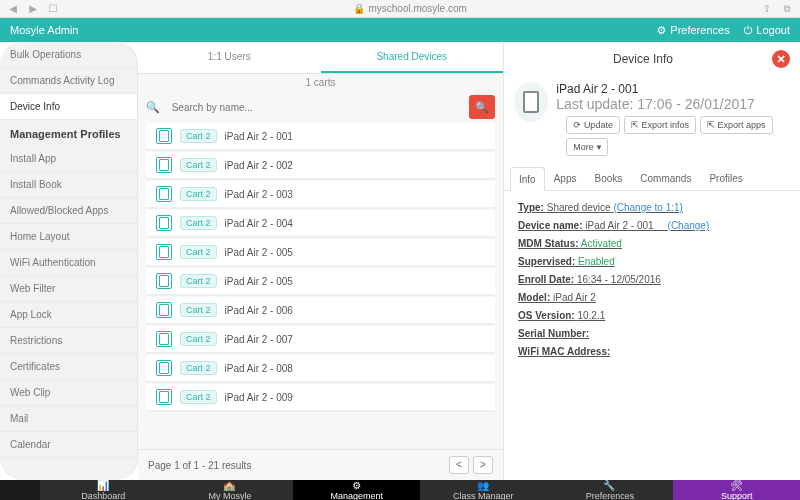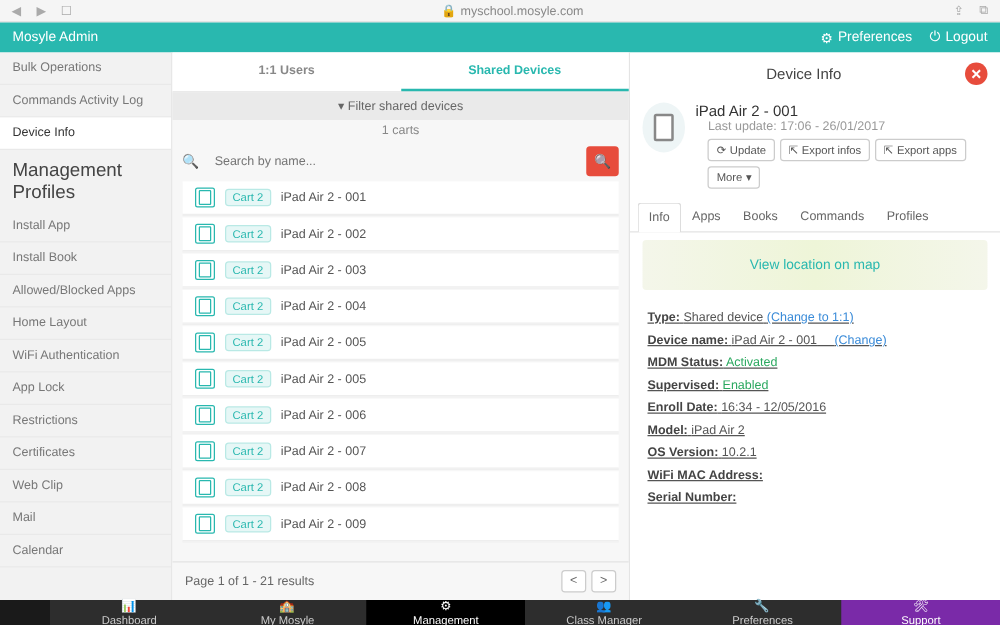--- a/index.html
+++ b/index.html
@@ -7,27 +7,27 @@
 .browser-chrome { height: 18px; background: #f5f5f5; border-bottom: 1px solid #ddd; display: flex; align-items: center; padding: 0 6px; font-size: 10px; color: #888; }
 .bc-left { display: flex; gap: 6px; }
 .bc-btn { width: 14px; text-align: center; color: #aaa; }
 .bc-url { flex: 1; text-align: center; }
 .bc-right { display: flex; gap: 6px; }
 .topbar { height: 24px; background: #29b8af; display: flex; align-items: center; color: #fff; font-size: 11px; padding: 0 10px; }
 .topbar .brand { font-weight: 500; }
 .topbar .spacer { flex: 1; }
 .topbar .tb-item { display: flex; align-items: center; gap: 4px; margin-left: 14px; cursor: pointer; }
 .main { display: flex; height: 438px; }
-.sidebar { width: 138px; background: #f2f2f2; border-right: 1px solid #e4e4e4; overflow: hidden; }
+.sidebar { width: 138px; background: #f2f2f2; border-right: 1px solid #e4e4e4; overflow: hidden; border-radius: 22px; }
 .sb-item { padding: 7px 10px; font-size: 10px; color: #777; border-bottom: 1px solid #e9e9e9; cursor: pointer; }
 .sb-item.active { background: #fff; color: #333; }
-.sb-header { padding: 8px 10px 6px; font-size: 15px; font-weight: 400; color: #444; }
+.sb-header { padding: 8px 10px 6px; font-size: 11px; font-weight: 700; color: #444; }
 .center { flex: 1; background: #f7f7f7; display: flex; flex-direction: column; border-right: 1px solid #e4e4e4; }
 .tabs { display: flex; background: #fff; border-bottom: 1px solid #e4e4e4; }
-.tab { flex: 1; text-align: center; padding: 9px 0; font-size: 10px; color: #888; cursor: pointer; font-weight: bold; }
+.tab { flex: 1; text-align: center; padding: 9px 0; font-size: 10px; color: #888; cursor: pointer; }
 .tab.active { color: #29b8af; border-bottom: 2px solid #29b8af; }
 .filterbar { background: #eaeaea; padding: 5px; text-align: center; font-size: 10px; color: #666; }
 .cartsline { text-align: center; font-size: 10px; color: #888; padding: 3px 0; }
 .searchrow { display: flex; padding: 4px 8px; gap: 4px; align-items: center; }
 .searchrow input { flex: 1; padding: 5px 8px; border: none; background: transparent; font-size: 10px; color: #666; }
 .searchrow .mag { color: #aaa; }
 .searchrow .sbtn { width: 26px; height: 24px; background: #e74c3c; color: #fff; border-radius: 3px; display: flex; align-items: center; justify-content: center; cursor: pointer; }
 .devlist { flex: 1; overflow-y: auto; }
 .devrow { display: flex; align-items: center; background: #fff; border-bottom: 1px solid #eee; padding: 5px 10px; font-size: 10px; color: #555; margin: 0 8px 2px; box-shadow: 0 1px 0 rgba(0,0,0,0.03); }
 .devrow .di { width: 16px; height: 16px; border: 1px solid #29b8af; border-radius: 2px; margin-right: 8px; display: flex; align-items: center; justify-content: center; }
@@ -37,21 +37,21 @@
 .pager .pgbtn { width: 20px; height: 18px; background: #fff; border: 1px solid #ccc; border-radius: 3px; text-align: center; margin-left: 4px; cursor: pointer; line-height: 16px; color: #666; }
 .right { width: 296px; background: #fff; display: flex; flex-direction: column; }
 .right-head { display: flex; align-items: center; padding: 8px 10px; }
 .right-head .title { flex: 1; text-align: center; font-size: 12px; color: #444; }
 .closex { width: 18px; height: 18px; background: #e74c3c; border-radius: 50%; color: #fff; font-weight: bold; display: flex; align-items: center; justify-content: center; cursor: pointer; font-size: 11px; }
 .devhead { display: flex; padding: 6px 10px 2px; }
 .devimg { width: 40px; height: 40px; background: #eef5f6; border-radius: 50%; display: flex; align-items: center; justify-content: center; margin-right: 8px; }
 .devimg .ipad { width: 16px; height: 22px; background: #fff; border: 2px solid #888; border-radius: 2px; position: relative; }
 .devimg .ipad::after { content: ""; position: absolute; top: 5px; left: 4px; font-size: 10px; }
 .devmeta .dn { font-size: 12px; color: #333; font-weight: 500; }
-.devmeta .du { font-size: 10px; color: #999; margin-left: 10px; }
+.devmeta .du { font-size: 14px; color: #999; }
 .actionrow { display: flex; gap: 4px; padding: 4px 10px 8px; flex-wrap: wrap; }
 .abtn { border: 1px solid #ccc; border-radius: 3px; padding: 3px 6px; font-size: 9px; color: #555; background: #fff; cursor: pointer; display: flex; align-items: center; gap: 3px; }
 .subtabs { display: flex; border-bottom: 1px solid #e4e4e4; padding: 0 6px; }
 .subtab { padding: 6px 8px; font-size: 10px; color: #666; cursor: pointer; border: 1px solid transparent; border-bottom: none; }
 .subtab.active { border-color: #ddd; border-radius: 3px 3px 0 0; background: #fff; position: relative; top: 1px; }
 .mapstrip { height: 40px; background: linear-gradient(90deg,#f4f6ea 0%, #eef5d8 50%, #f4f6ea 100%); display: flex; align-items: center; justify-content: center; color: #29b8af; font-size: 11px; margin: 6px 10px; border-radius: 3px; }
 .info { padding: 4px 14px; font-size: 10px; color: #555; text-decoration: underline; }
 .info .row { margin: 7px 0; }
 .info .lbl { font-weight: 600; color: #444; }
 .link { color: #3a8bd8; cursor: pointer; }
@@ -100,38 +100,35 @@
         <div class="sb-item">Commands Activity Log</div>
         <div class="sb-item active">Device Info</div>
       </div>
     <div class="sb-header">Management Profiles</div>
     <div id="sb-profiles">
         <div class="sb-item">Install App</div>
         <div class="sb-item">Install Book</div>
         <div class="sb-item">Allowed/Blocked Apps</div>
         <div class="sb-item">Home Layout</div>
         <div class="sb-item">WiFi Authentication</div>
+        <div class="sb-item">Web Filter</div>
         <div class="sb-item">App Lock</div>
         <div class="sb-item">Restrictions</div>
         <div class="sb-item">Certificates</div>
         <div class="sb-item">Web Clip</div>
         <div class="sb-item">Mail</div>
         <div class="sb-item">Calendar</div>
       </div>
   </div>
 
   <div class="center">
     <div class="tabs" id="center-tabs">
         <div class="tab">1:1 Users</div>
         <div class="tab active">Shared Devices</div>
       </div>
-    <div class="filterbar">
-      <span>▾</span>
-      <span>Filter shared devices</span>
-    </div>
     <div class="cartsline">1 carts</div>
     <div class="searchrow">
       <span class="mag">🔍</span>
       <input placeholder="Search by name..." style="">
       <div class="sbtn">🔍</div>
     </div>
     <div class="devlist" id="devlist">
         <div class="devrow">
           <span class="di"></span>
           <span class="cartbadge">Cart 2</span>
@@ -211,31 +208,30 @@
         </div>
       </div>
     </div>
     <div class="subtabs" id="subtabs">
         <div class="subtab active">Info</div>
         <div class="subtab">Apps</div>
         <div class="subtab">Books</div>
         <div class="subtab">Commands</div>
         <div class="subtab">Profiles</div>
       </div>
-    <div class="mapstrip">View location on map</div>
     <div class="info">
       <div class="row"><span class="lbl">Type:</span> <span>Shared device</span> <span class="link">(Change to 1:1)</span></div>
       <div class="row"><span class="lbl">Device name:</span> <span>iPad Air 2 - 001</span> &nbsp;&nbsp;&nbsp;&nbsp;<span class="link">(Change)</span></div>
       <div class="row"><span class="lbl">MDM Status:</span> <span class="green">Activated</span></div>
       <div class="row"><span class="lbl">Supervised:</span> <span class="green">Enabled</span></div>
       <div class="row"><span class="lbl">Enroll Date:</span> <span>16:34 - 12/05/2016</span></div>
       <div class="row"><span class="lbl">Model:</span> <span>iPad Air 2</span></div>
       <div class="row"><span class="lbl">OS Version:</span> <span>10.2.1</span></div>
+      <div class="row"><span class="lbl">Serial Number:</span> <span></span></div>
       <div class="row"><span class="lbl">WiFi MAC Address:</span> <span></span></div>
-      <div class="row"><span class="lbl">Serial Number:</span> <span></span></div>
     </div>
   </div>
 </div>
 
 <div class="bottombar">
   <div class="apple"></div>
   <div id="bottom-items" style="display:flex;flex:1">
       <div class="bi">
         <span class="ic">📊</span>
         <span>Dashboard</span>

